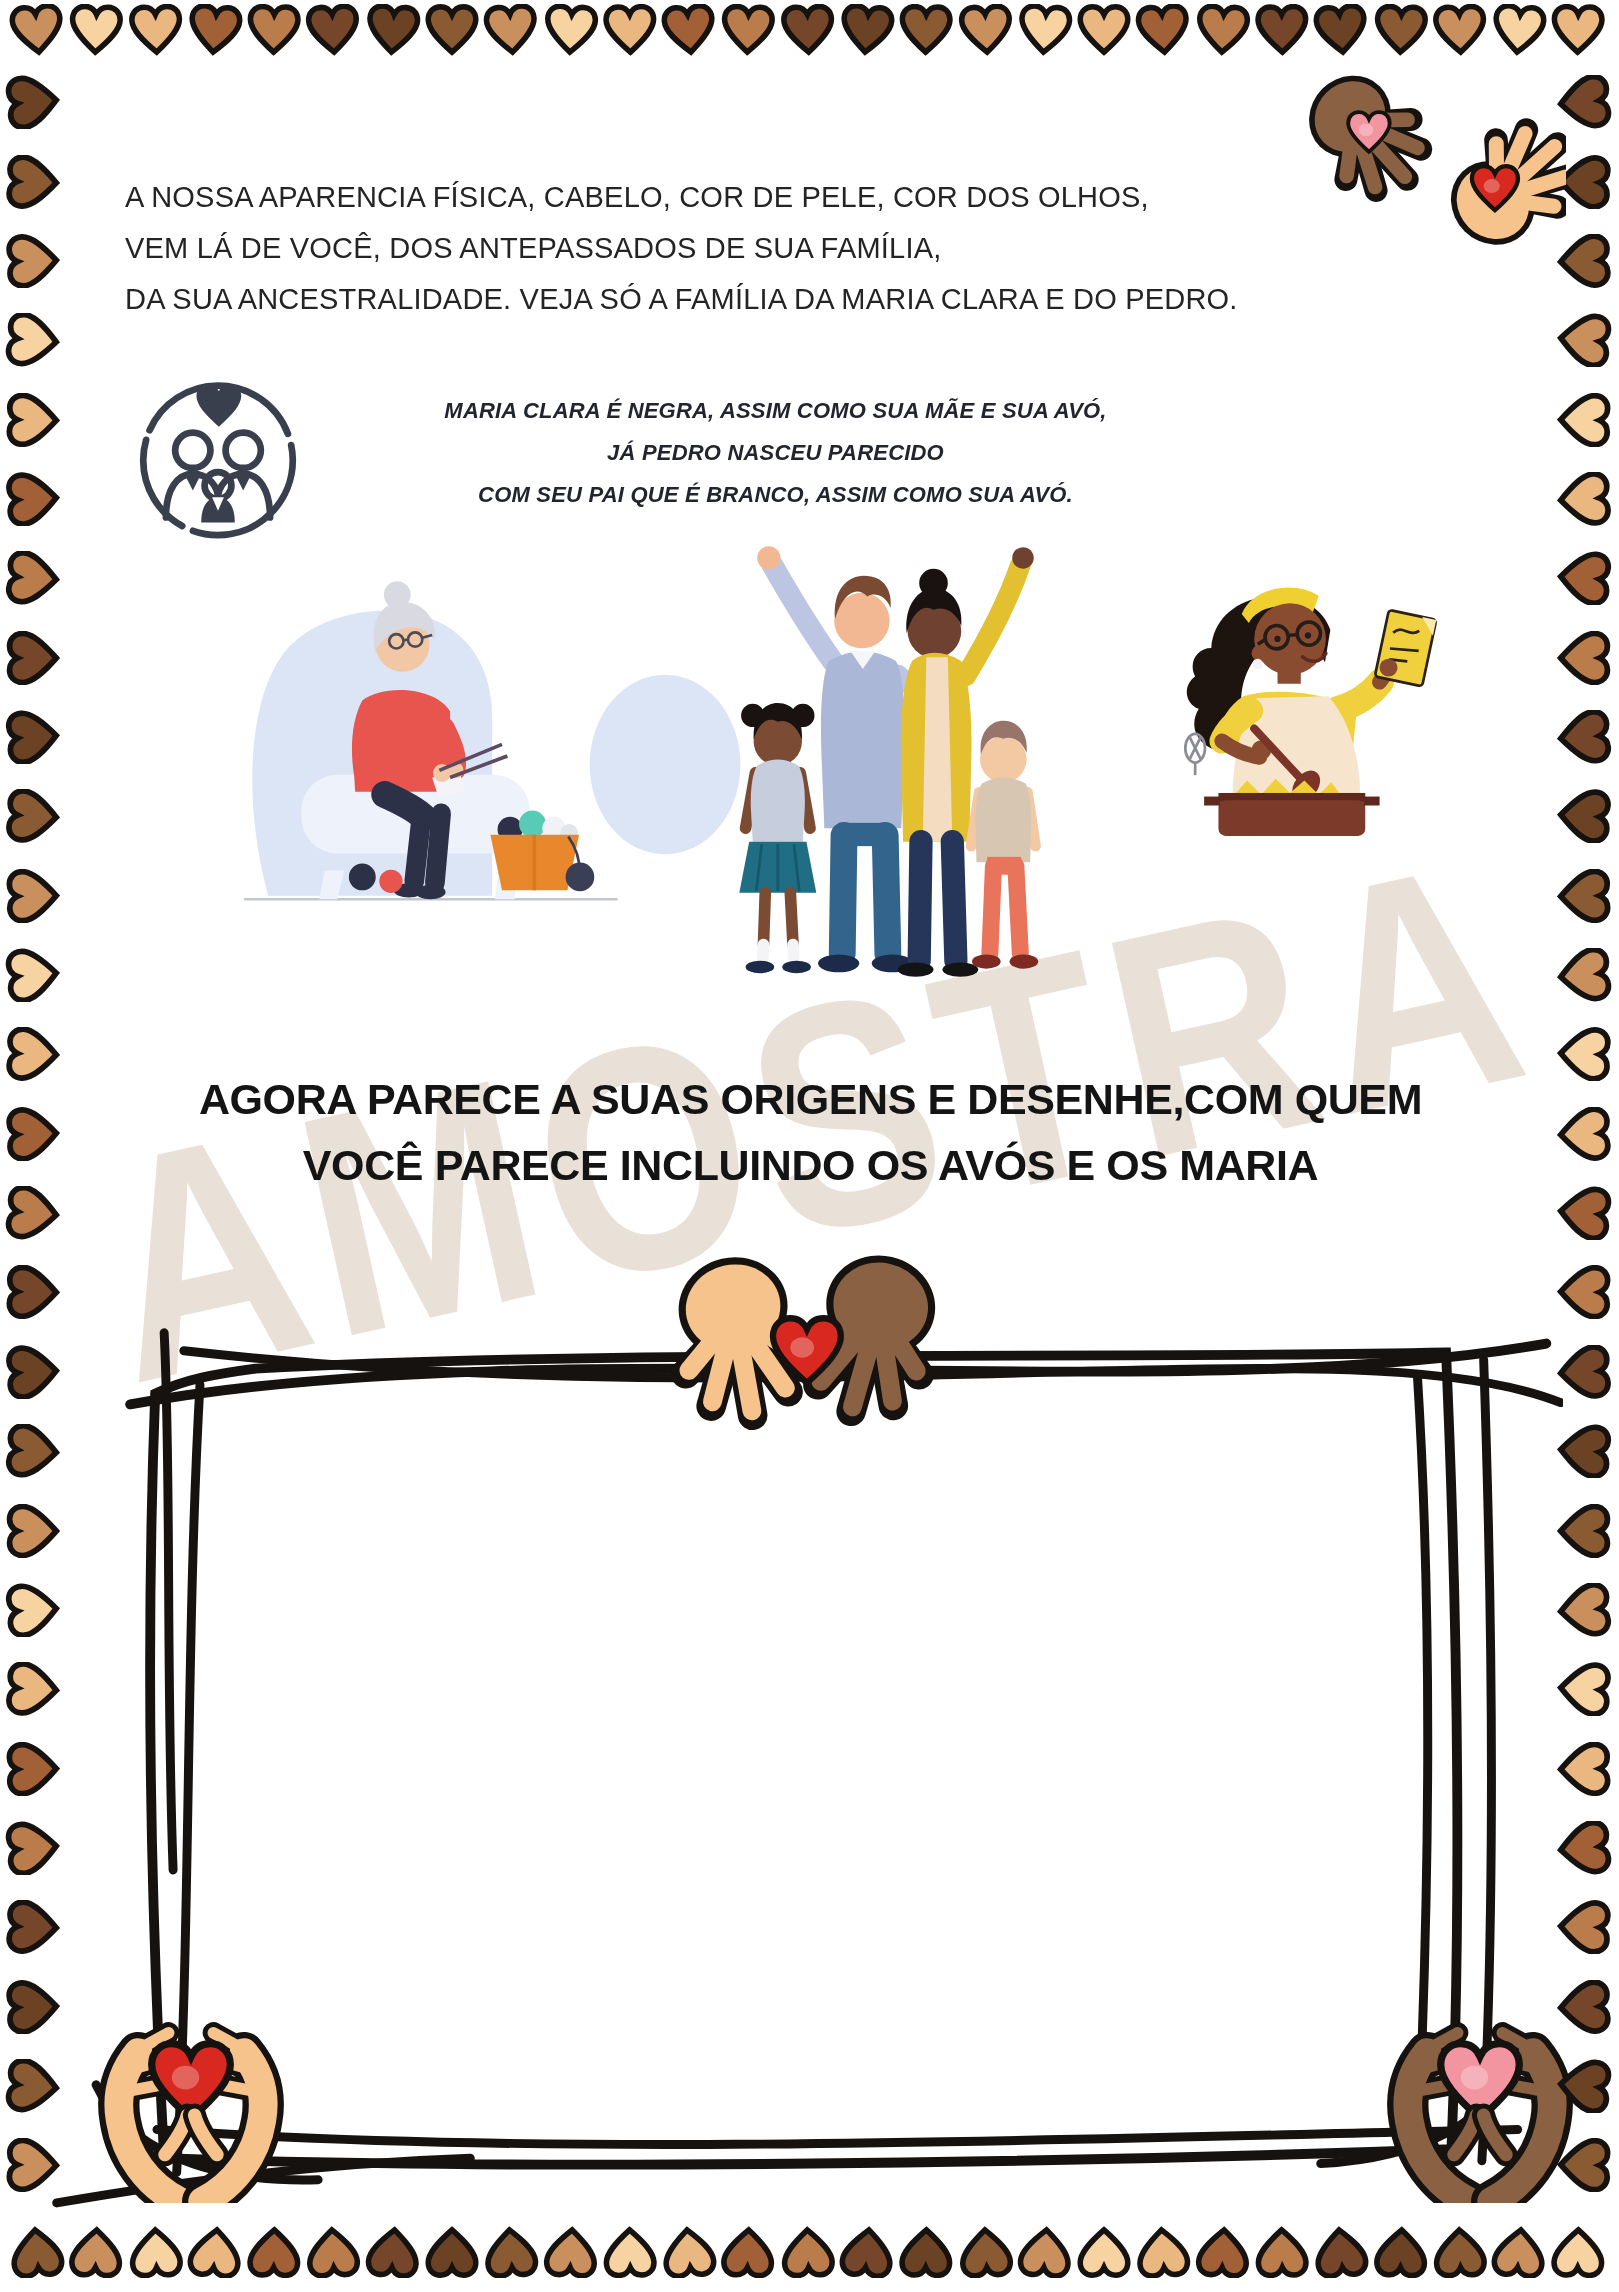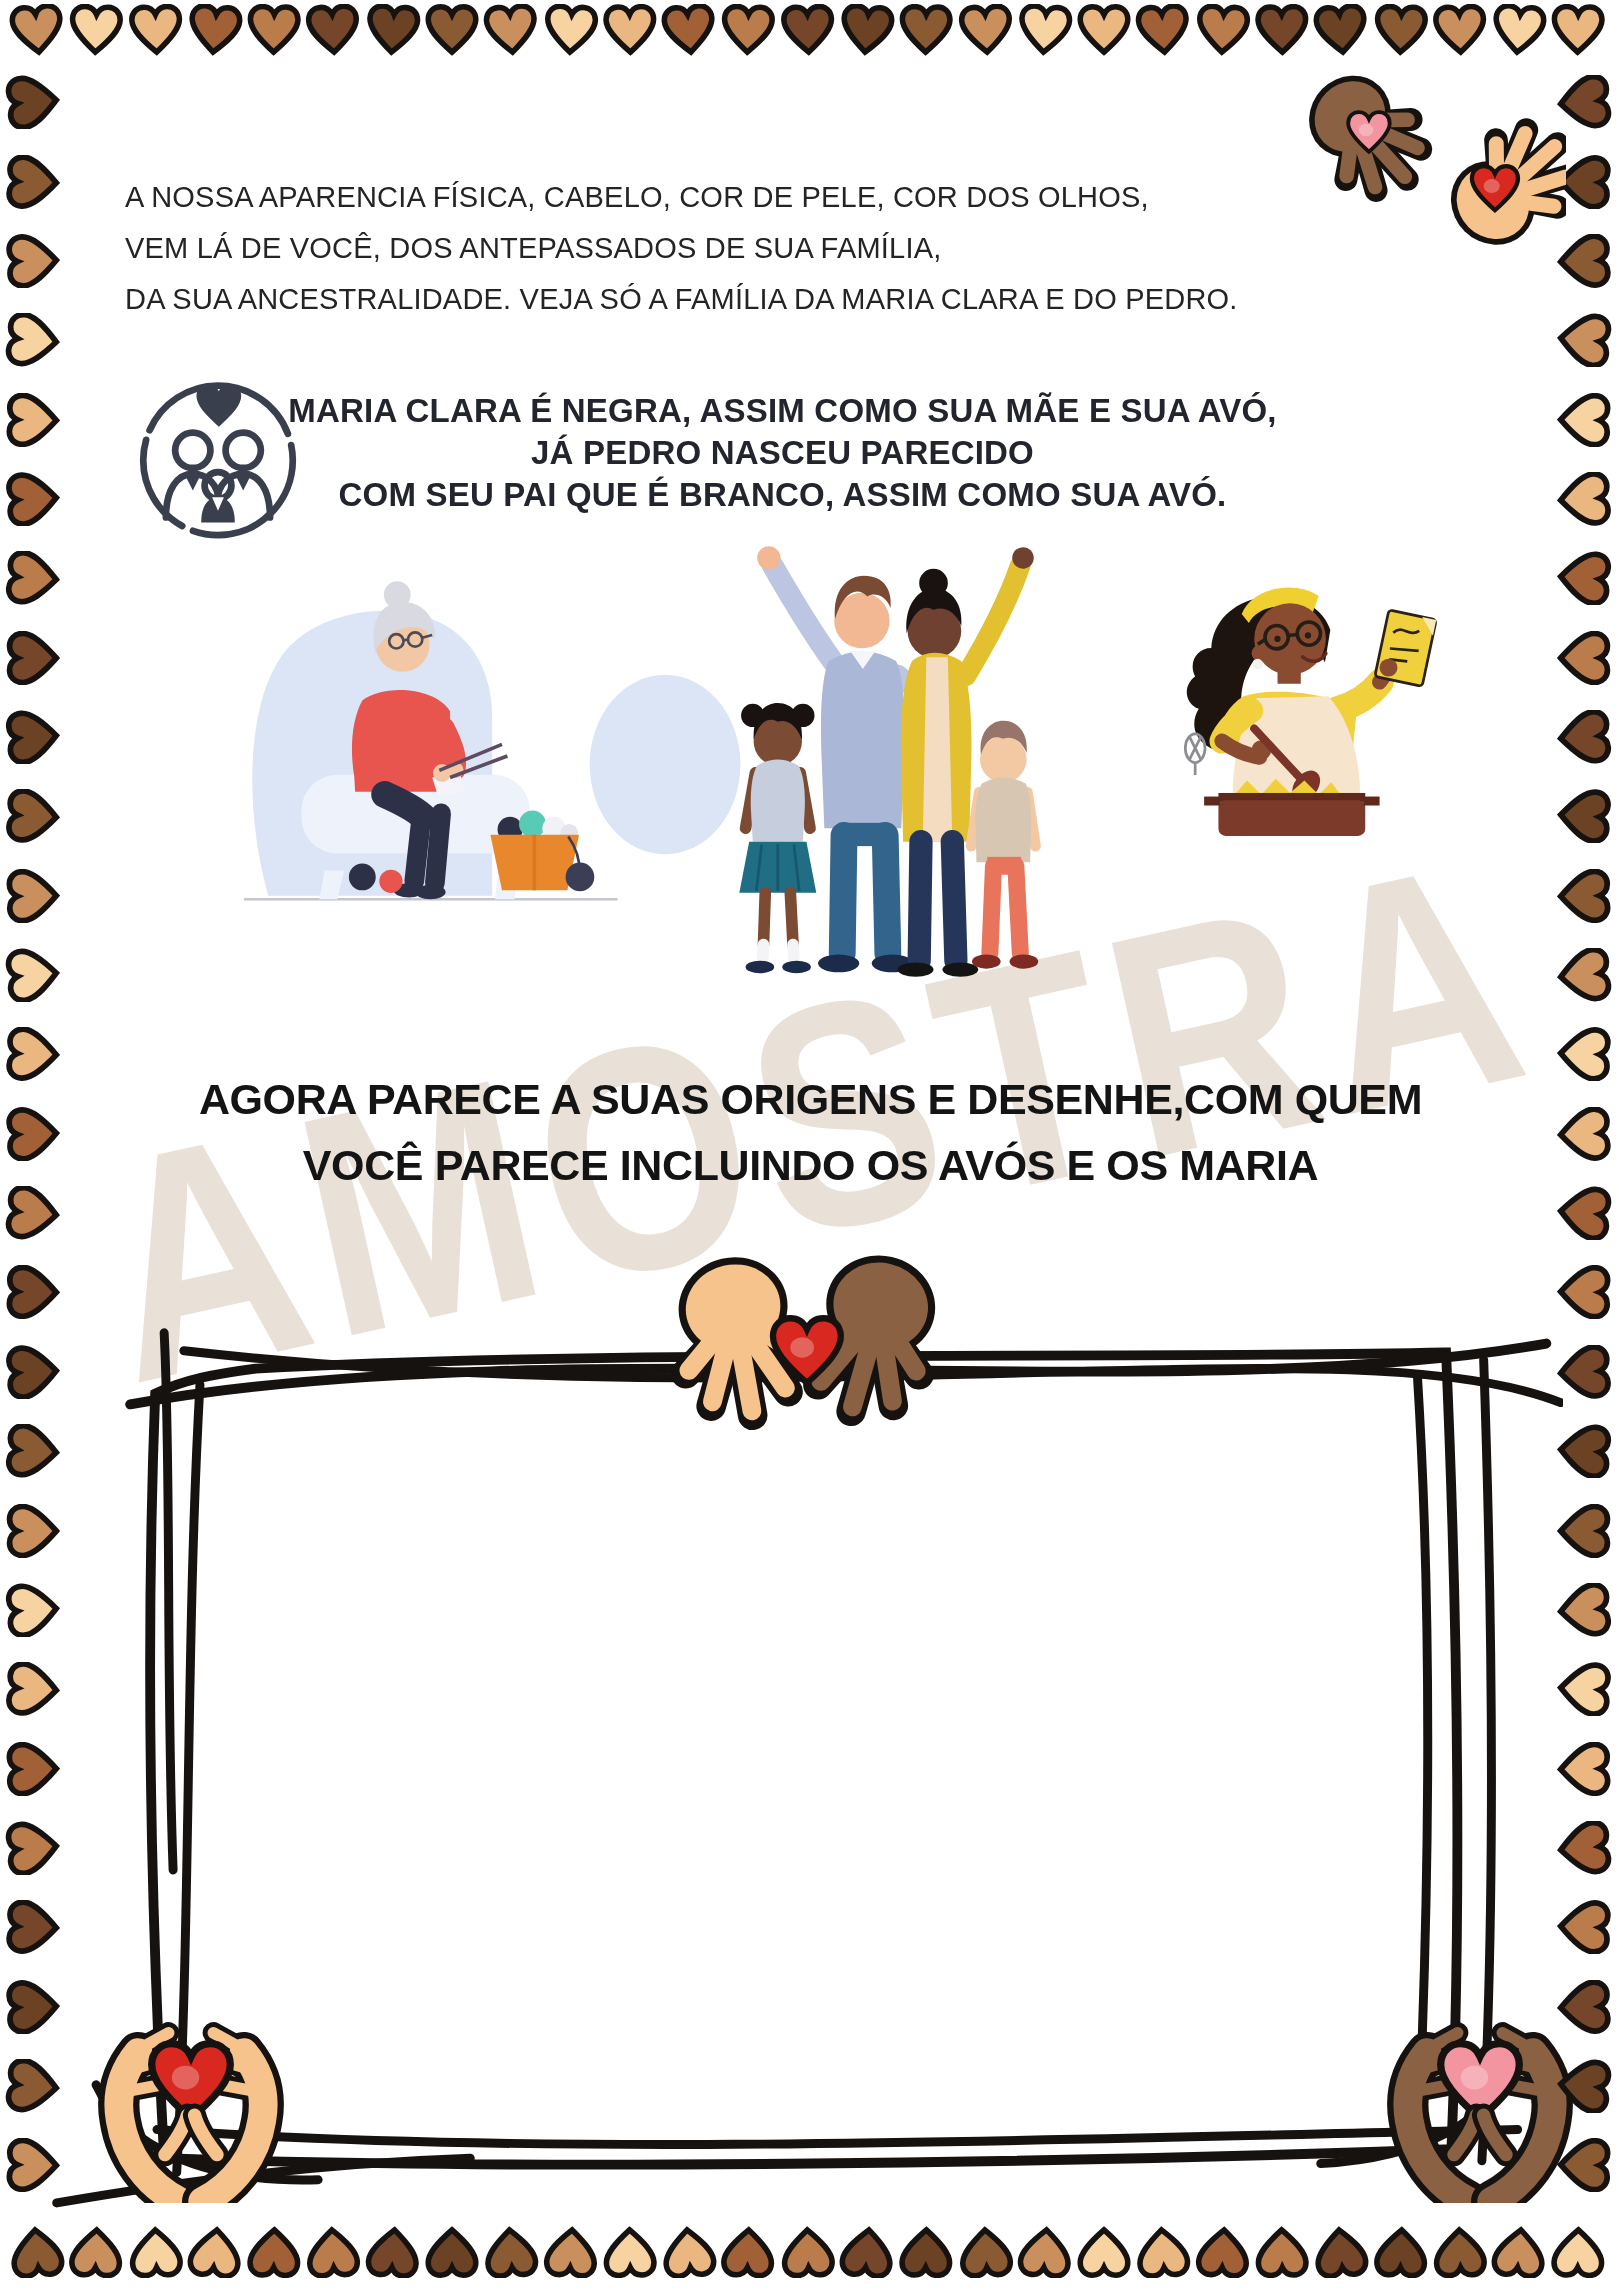--- a/index.html
+++ b/index.html
@@ -8,22 +8,22 @@
     overflow:hidden; font-family:"Liberation Sans", sans-serif;
     margin:0 auto;
   }
   .abs{position:absolute;}
   .bh{position:absolute; z-index:6;}
   #intro{
     left:125px; top:172px; width:1397px; z-index:3;
     font-size:29px; line-height:51px; color:#242424; letter-spacing:0.2px;
   }
   #quote{
-    left:263px; top:390px; width:1039px; z-index:3; text-align:center;
-    font-size:33px; line-height:42px; font-weight:bold; 
+    left:256px; top:390px; width:1039px; z-index:3; text-align:center;
+    font-size:22px; line-height:42px; font-weight:bold; font-style:italic;
     color:#23252e; letter-spacing:0.2px;
   }
   #watermark{
     left:27px; top:824px; width:1576px; height:591px; z-index:1;
     display:flex; align-items:center; justify-content:center;
     font-weight:bold; font-size:269px; letter-spacing:12.5px; white-space:nowrap;
     transform:rotate(-12.5deg) scaleY(1.18);
   }
   #prompt{
     left:85px; top:1066px; width:1451px; z-index:3; text-align:center;

